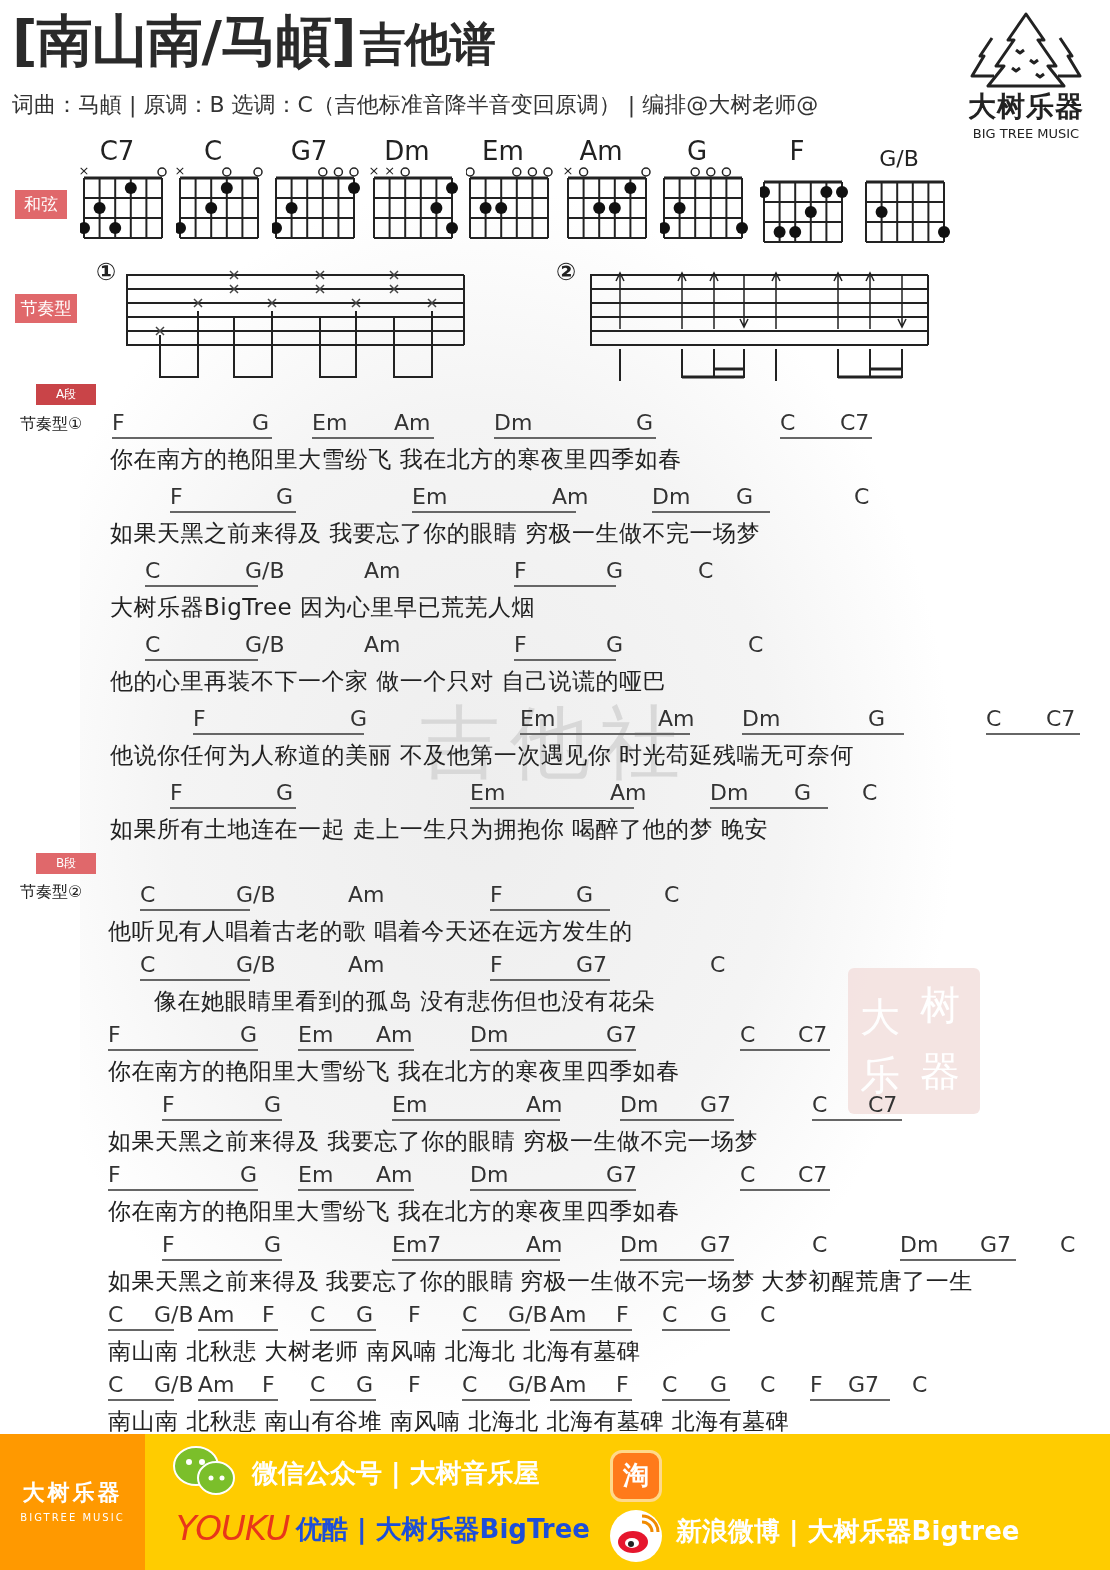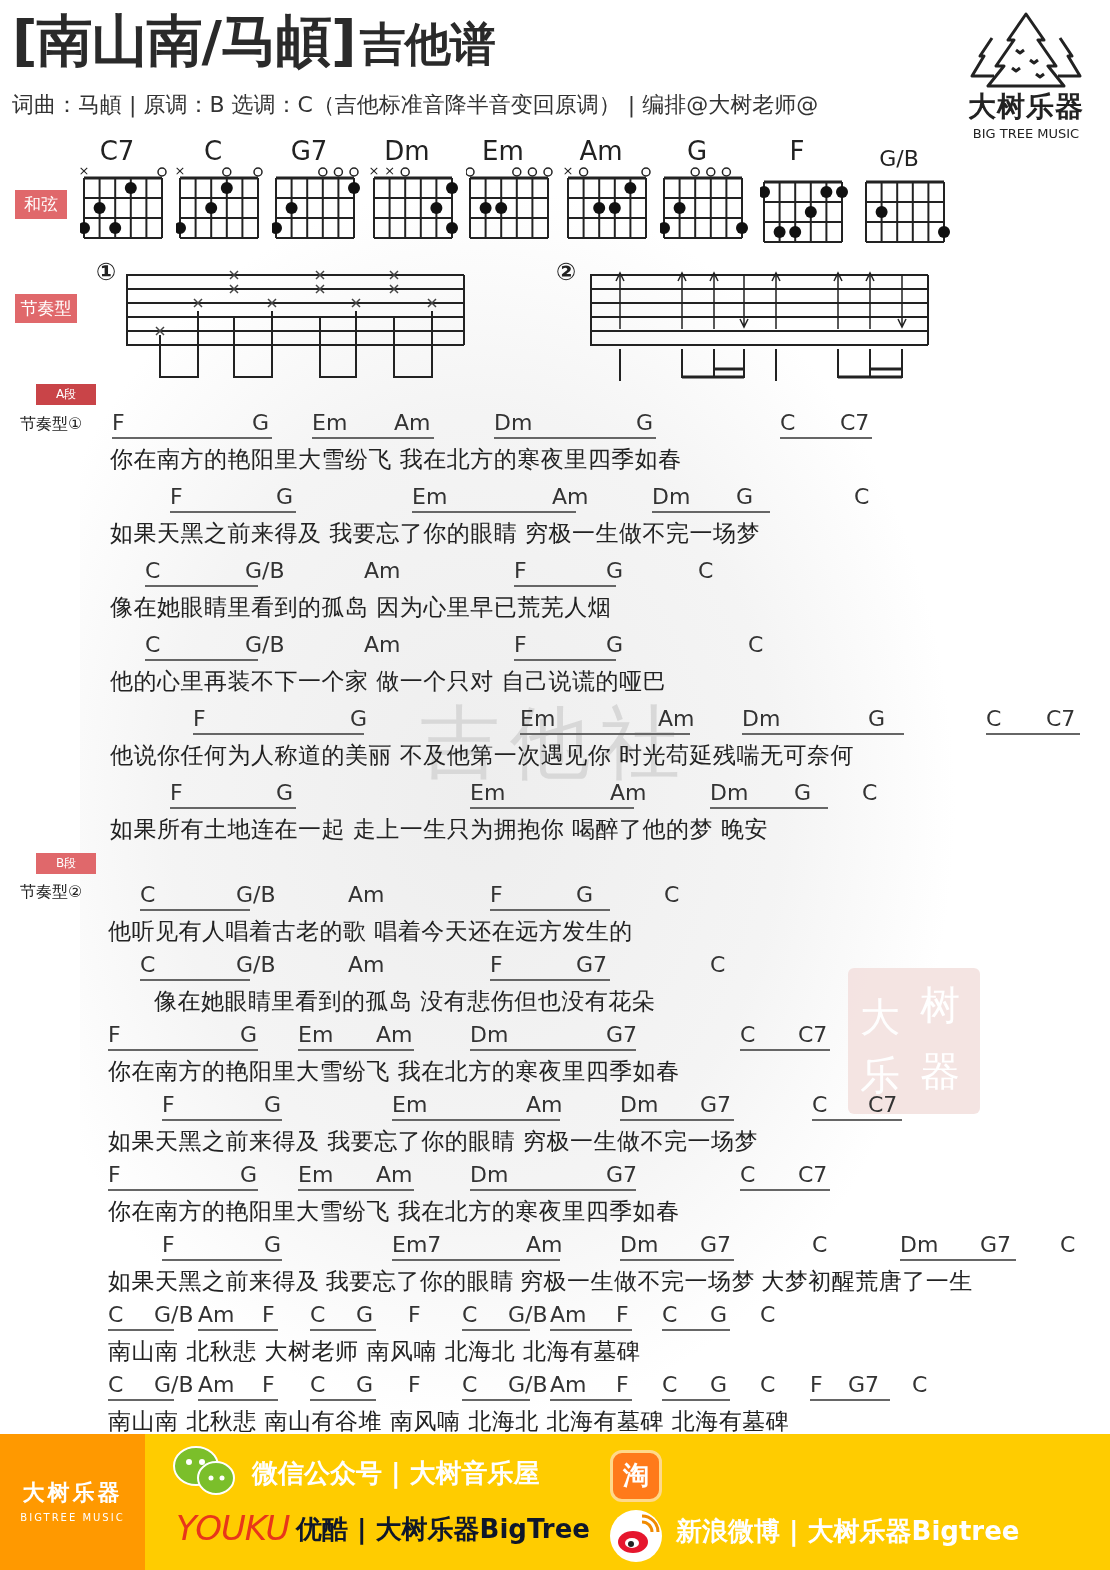--- a/index.html
+++ b/index.html
@@ -334,21 +334,21 @@
     <div class="line-chords" style="left: 0px; top: 558px;">
       <div class="ul" style="left: 145px; width: 113px;"></div>
       <div class="ul" style="left: 514px; width: 102px;"></div>
       <span class="ch" style="left: 145px;">C</span>
       <span class="ch" style="left: 245px;">G/B</span>
       <span class="ch" style="left: 364px;">Am</span>
       <span class="ch" style="left: 514px;">F</span>
       <span class="ch" style="left: 606px;">G</span>
       <span class="ch" style="left: 698px;">C</span>
     </div>
-    <div class="lyric" style="left: 110px; top: 592px;">像在她眼睛里看到的孤岛   因为心里早已荒芜人烟</div>
+    <div class="lyric" style="left: 110px; top: 592px;">大树乐器BigTree   因为心里早已荒芜人烟</div>
     <div class="line-chords" style="left: 0px; top: 632px;">
       <div class="ul" style="left: 145px; width: 113px;"></div>
       <div class="ul" style="left: 514px; width: 102px;"></div>
       <span class="ch" style="left: 145px;">C</span>
       <span class="ch" style="left: 245px;">G/B</span>
       <span class="ch" style="left: 364px;">Am</span>
       <span class="ch" style="left: 514px;">F</span>
       <span class="ch" style="left: 606px;">G</span>
       <span class="ch" style="left: 748px;">C</span>
     </div>
@@ -526,21 +526,21 @@
     <ellipse cx="24" cy="24" rx="22" ry="19" fill="#7bbf2a" stroke="#fff" stroke-width="2"></ellipse>
     <ellipse cx="44" cy="36" rx="18" ry="16" fill="#7bbf2a" stroke="#fff" stroke-width="2"></ellipse>
     <circle cx="17" cy="20" r="3" fill="#fff"></circle>
       <circle cx="30" cy="20" r="3" fill="#fff"></circle>
     <circle cx="39" cy="36" r="2.5" fill="#fff"></circle>
       <circle cx="50" cy="36" r="2.5" fill="#fff"></circle>
   </svg>
   <div class="ftext" style="left:252px;top:22px;">微信公众号 | 大树音乐屋</div>
   <div class="abs" style="left:610px;top:16px;width:52px;height:52px;border-radius:12px;background:#ff7a1a;border:3px solid #ffd98a;color:#fff;font-size:26px;font-weight:bold;text-align:center;line-height:44px;">淘</div>
   <div class="abs" style="left:176px;top:74px;font-size:34px;font-weight:normal;color:#e8361a;font-style:italic;letter-spacing:-1px;">YOUKU</div>
-  <div class="ftext" style="left:296px;top:78px;color:#0f172a;">优酷 | 大树乐器BigTree</div>
+  <div class="ftext" style="left:296px;top:78px;color:#1d4ed8;">优酷 | 大树乐器BigTree</div>
   <svg class="abs" style="left:608px;top:74px;" width="56" height="56">
     <circle cx="28" cy="28" r="26" fill="#fff"></circle>
     <ellipse cx="25" cy="34" rx="15" ry="11" fill="#e6162d"></ellipse>
     <ellipse cx="24" cy="35" rx="7" ry="5" fill="#fff"></ellipse>
       <circle cx="23" cy="36" r="3" fill="#222"></circle>
     <path d="M34 14 a10 10 0 0 1 10 10" stroke="#f08a00" stroke-width="3" fill="none"></path>
     <path d="M34 8 a16 16 0 0 1 16 16" stroke="#f08a00" stroke-width="3" fill="none"></path>
   </svg>
   <div class="ftext" style="left:676px;top:80px;">新浪微博 | 大树乐器Bigtree</div>
 </div>

